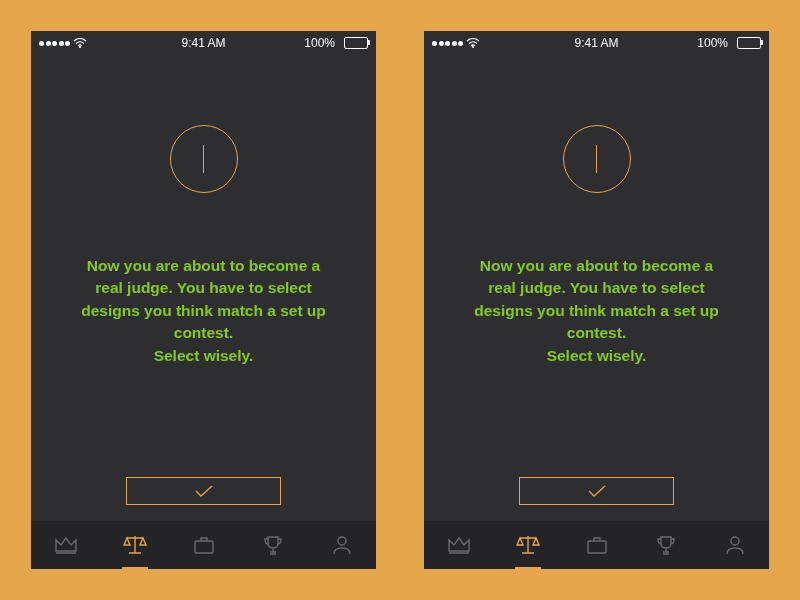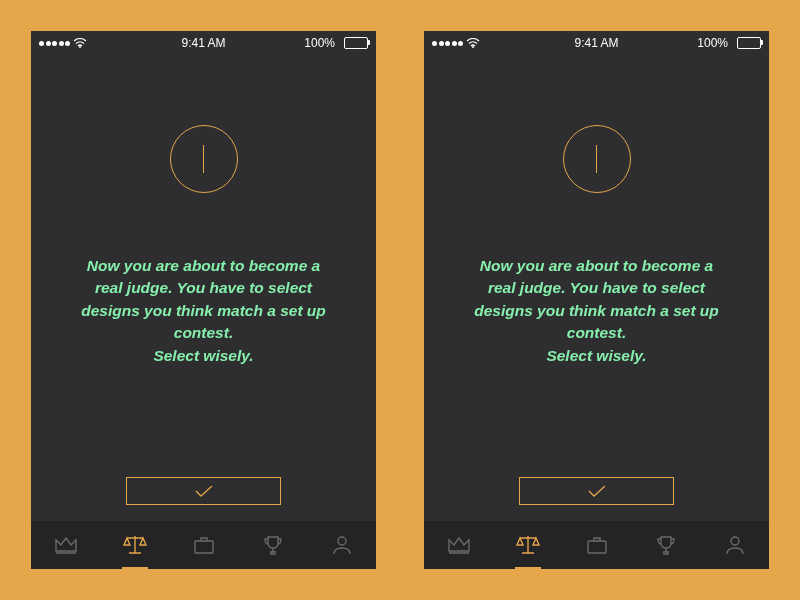--- a/index.html
+++ b/index.html
@@ -87,28 +87,27 @@
       justify-content: center;
       margin-bottom: 62px;
     }
     .info-line {
       width: 1px;
       height: 28px;
       background: #e5a54a;
     }
 
     .message {
-      color: #86efac;
+      color: #84cc16;
       text-align: center;
       font-size: 15.5px;
       font-weight: 600;
       line-height: 1.45;
       padding: 0 42px;
       margin-bottom: 110px;
-      font-style: italic;
     }
 
     .confirm-button {
       width: 153px;
       height: 26px;
       border: 1px solid #e5a54a;
       display: flex;
       align-items: center;
       justify-content: center;
       cursor: pointer;

